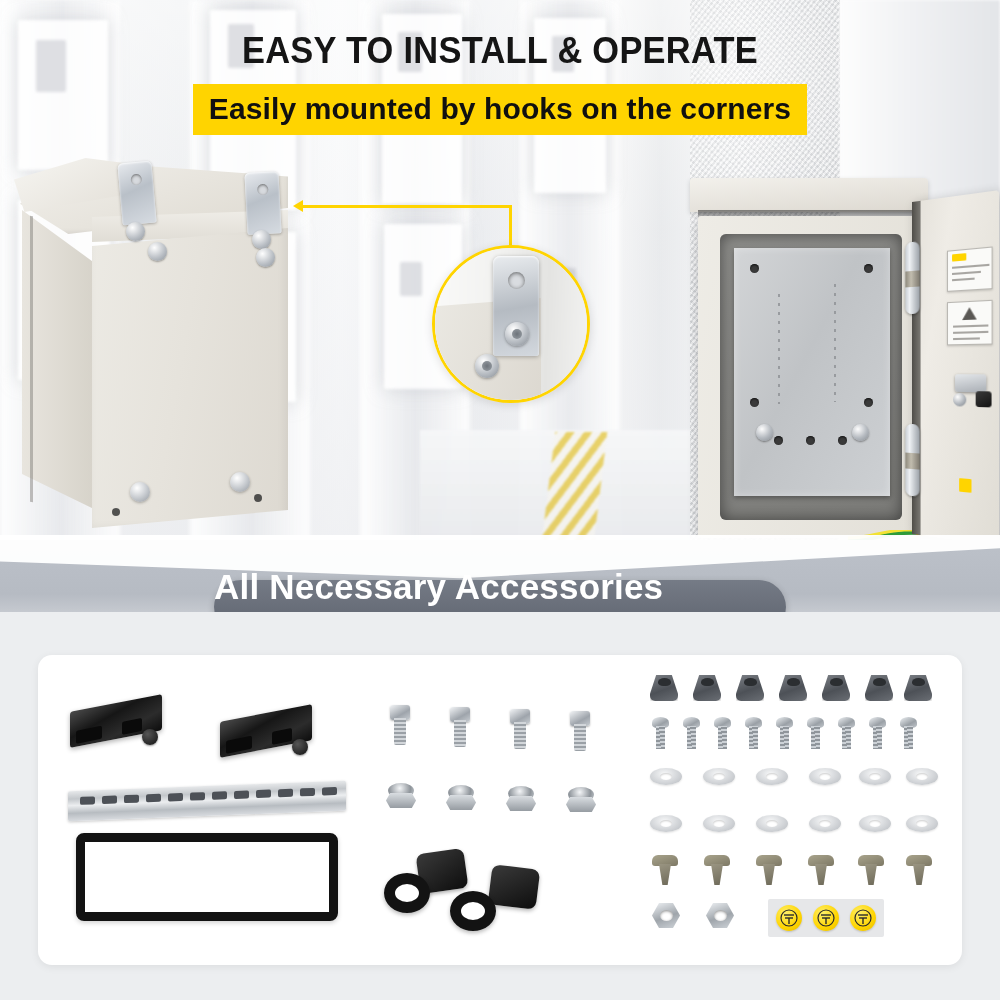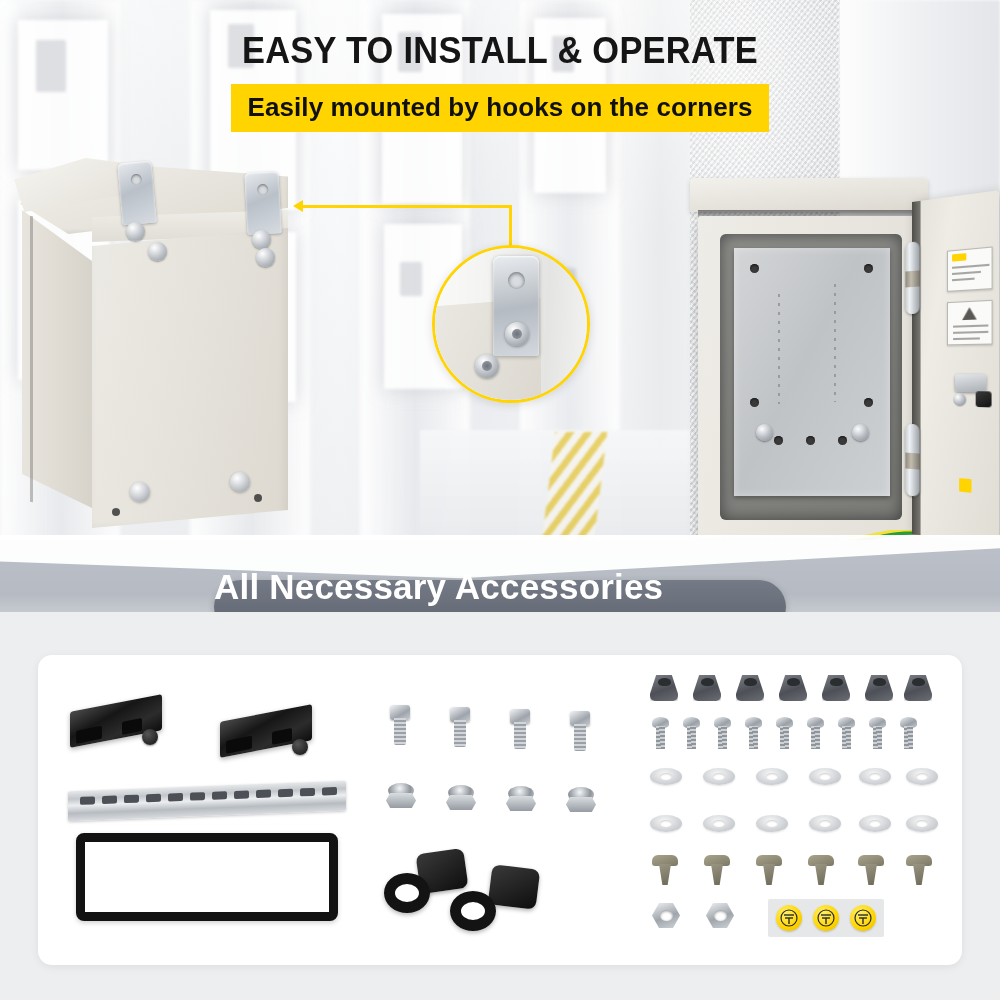--- a/index.html
+++ b/index.html
@@ -64,21 +64,21 @@
 
   
   .headline {
     position: absolute; left: 0; top: 30px; width: 1000px; text-align: center;
     font-size: 37px; font-weight: 800; letter-spacing: .3px; color: #151515;
     font-family: "Liberation Sans", sans-serif; transform: scaleX(.93);
   }
   .subhead-wrap { position: absolute; left: 0; top: 84px; width: 1000px; text-align: center; }
   .subhead {
     display: inline-block; background: #FFD400; color: #101010;
-    font-size: 26px; font-weight: 700; padding: 8px 16px 9px; letter-spacing: .1px;
+    font-size: 30px; font-weight: 700; padding: 8px 16px 9px; letter-spacing: .1px;
   }
 
   
   .encl-left { position: absolute; left: 8px; top: 150px; width: 300px; height: 400px; }
   .el-top {
     position: absolute; left: 12px; top: 12px; width: 268px; height: 72px;
     background: linear-gradient(160deg, #f2f0eb, #ddd9d0);
     clip-path: polygon(0% 58%, 26% 0%, 100% 20%, 100% 64%, 18% 100%);
     box-shadow: inset 0 -2px 4px rgba(0,0,0,.08);
   }

